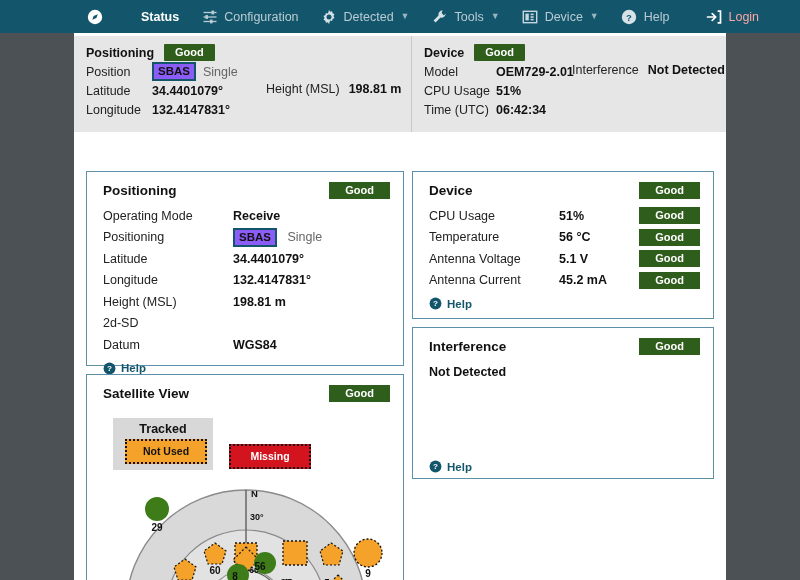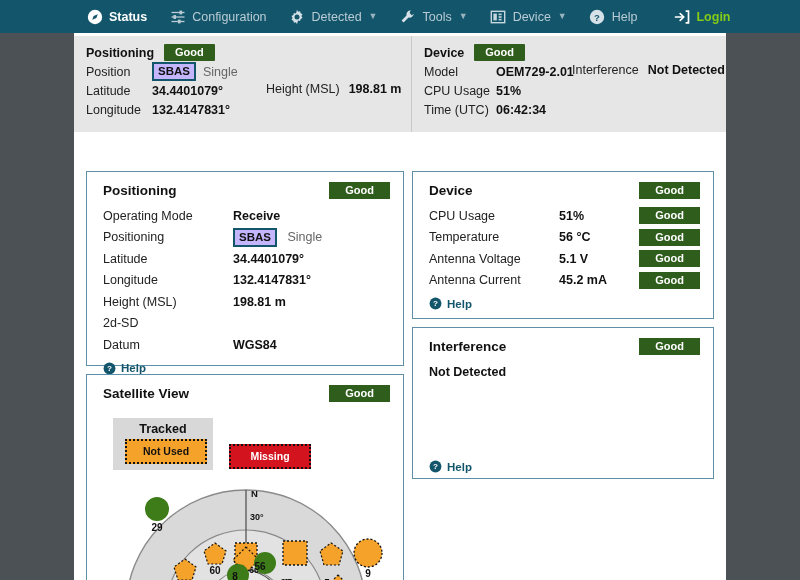--- a/index.html
+++ b/index.html
@@ -23,22 +23,22 @@
   }
   .nav-item {
     display: flex; align-items: center;
     height: 33px;
     color: #b9ccd4;
     font-size: 12.5px;
     margin-right: 22px;
     white-space: nowrap;
     cursor: pointer;
   }
-  .nav-item.active { color: #ffffff; font-weight: bold; }
-  .nav-item.login  { color: #84cc16; font-weight: bold; margin-left: 14px;}
+  .nav-item.active { color: #ffffff; font-weight: bold; gap: 32px; }
+  .nav-item.login  { color: #fca5a5; font-weight: normal; margin-left: 14px;}
   .nav-ico {
     display: inline-flex; align-items: center; justify-content: center;
     width: 17px; height: 17px; margin-right: 6px; flex: none;
   }
   .nav-ico svg { display: block; }
   .nav-caret {
     margin-left: 7px; font-size: 9px; color: #9ab4bf; line-height: 1;
   }
 
   
@@ -71,21 +71,21 @@
     background: #2f5d1c; color:#fff; font-size: 11px; font-weight:bold;
     padding: 2px 11px 3px 11px; line-height: 1.1; display:inline-block;
     border-radius: 1px;
   }
   .srow { display:flex; align-items:center; height: 19px; font-size: 12.5px; color:#222; }
   .srow .k { width: 66px; flex:none; }
   .srow .v { font-weight: bold; color:#111; }
   .chip-sbas {
     display:inline-block; border: 2px solid #13556b; color:#111;
     font-weight: bold; font-size: 11.5px; padding: 0px 4px 1px 4px; line-height: 1.25;
-    background:#c4b5fd;
+    background:#8b5cf6;
     text-align:right;
   }
   .dim { color:#666; font-weight: normal; margin-left: 7px; font-size:12.5px;}
   .sum-aux {
     position: absolute; display:flex; align-items:center; font-size: 12.5px;
   }
   .sum-aux .k { color:#222; margin-right: 9px; }
   .sum-aux .v { font-weight: bold; color:#111; }
 
   

